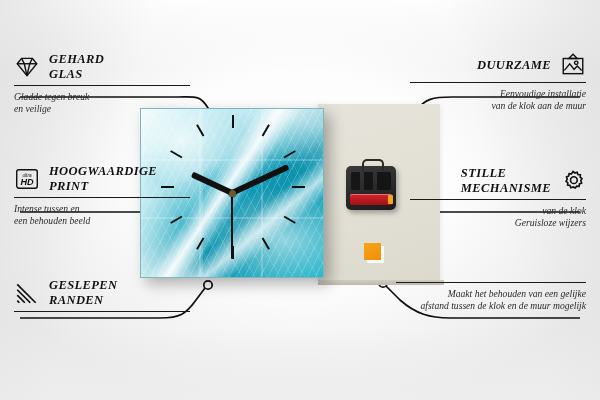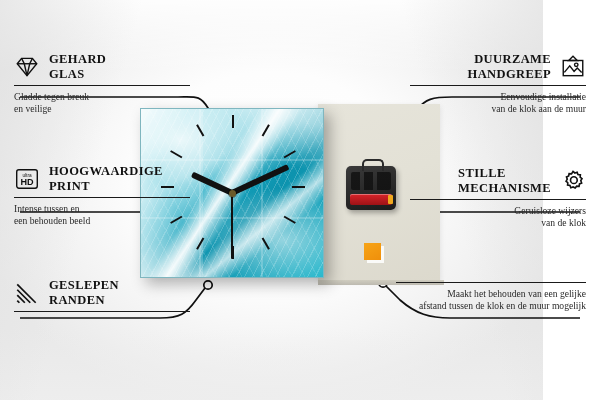--- a/index.html
+++ b/index.html
@@ -2,23 +2,24 @@
 <html><head>
 <meta charset="utf-8">
 <style>
   html,body{margin:0;padding:0;}
   body{
     width:600px;height:400px;overflow:hidden;
     font-family:"Liberation Serif",serif;
     background:#ffffff;
   }
   .stage{
-    position:relative;width:543px;height:400px;
+    position:relative;width:600px;height:400px;
     background:
       radial-gradient(ellipse 55% 60% at 50% 45%, #ffffff 0%, #fdfdfd 45%, #f2f2f2 75%, #e9e9e9 100%);
+    font-style: italic;
   }
   .stage:before{
     content:"";position:absolute;inset:0;
     background:
       linear-gradient(105deg, rgba(225,225,225,.75) 0%, rgba(255,255,255,0) 22%),
       linear-gradient(255deg, rgba(225,225,225,.75) 0%, rgba(255,255,255,0) 22%),
       linear-gradient(180deg, rgba(255,255,255,.9) 0%, rgba(255,255,255,0) 18%, rgba(255,255,255,0) 82%, rgba(238,238,238,.9) 100%);
     pointer-events:none;
   }
 
@@ -242,21 +243,20 @@
         <div class="title">RANDEN</div>
       </div>
     </div>
     <div class="rule"></div>
   </div>
 
   <div class="callout c-hand">
     <div class="row right">
       <div>
         <div class="title desc-right" style="text-align:right">DUURZAME</div>
-        <div class="title" style="text-align:right">HANDGREEP</div>
       </div>
       <svg class="ico" viewBox="0 0 24 24" fill="none" stroke="currentColor" stroke-width="1.3">
         <path d="M12 2 L8 6 H16 Z"></path>
         <rect x="3" y="6" width="18" height="14"></rect>
         <path d="M4 17 L9 11 L13 16 L16 13 L20 17"></path>
         <circle cx="15" cy="10" r="1.6"></circle>
       </svg>
     </div>
     <div class="rule"></div>
     <div class="desc right">Eenvoudige installatie</div>
@@ -268,22 +268,22 @@
       <div>
         <div class="title" style="text-align:left">STILLE</div>
         <div class="title" style="text-align:right">MECHANISME</div>
       </div>
       <svg class="ico" viewBox="0 0 24 24" fill="none" stroke="currentColor" stroke-width="1.5">
         <path d="M12 3.2 L13.7 4.6 L15.8 4 L16.6 6 L18.8 6.3 L18.6 8.5 L20.3 9.8 L19.2 11.7 L20 13.8 L18 14.7 L17.6 16.9 L15.4 16.8 L14 18.5 L12.1 17.5 L10 18.2 L9.2 16.2 L7 15.8 L7.2 13.6 L5.6 12.2 L6.7 10.3 L6 8.2 L8 7.4 L8.4 5.2 L10.6 5.4 Z"></path>
         <circle cx="12.8" cy="11.2" r="3.1"></circle>
       </svg>
     </div>
     <div class="rule"></div>
+    <div class="desc right">van de klok</div>
     <div class="desc right">Geruisloze wijzers</div>
-    <div class="desc right">van de klok</div>
   </div>
 
   <div class="callout c-schuim">
     <div class="rule"></div>
     <div class="desc right">Maakt het behouden van een gelijke</div>
     <div class="desc right">afstand tussen de klok en de muur mogelijk</div>
   </div>
 
 </div>
 

